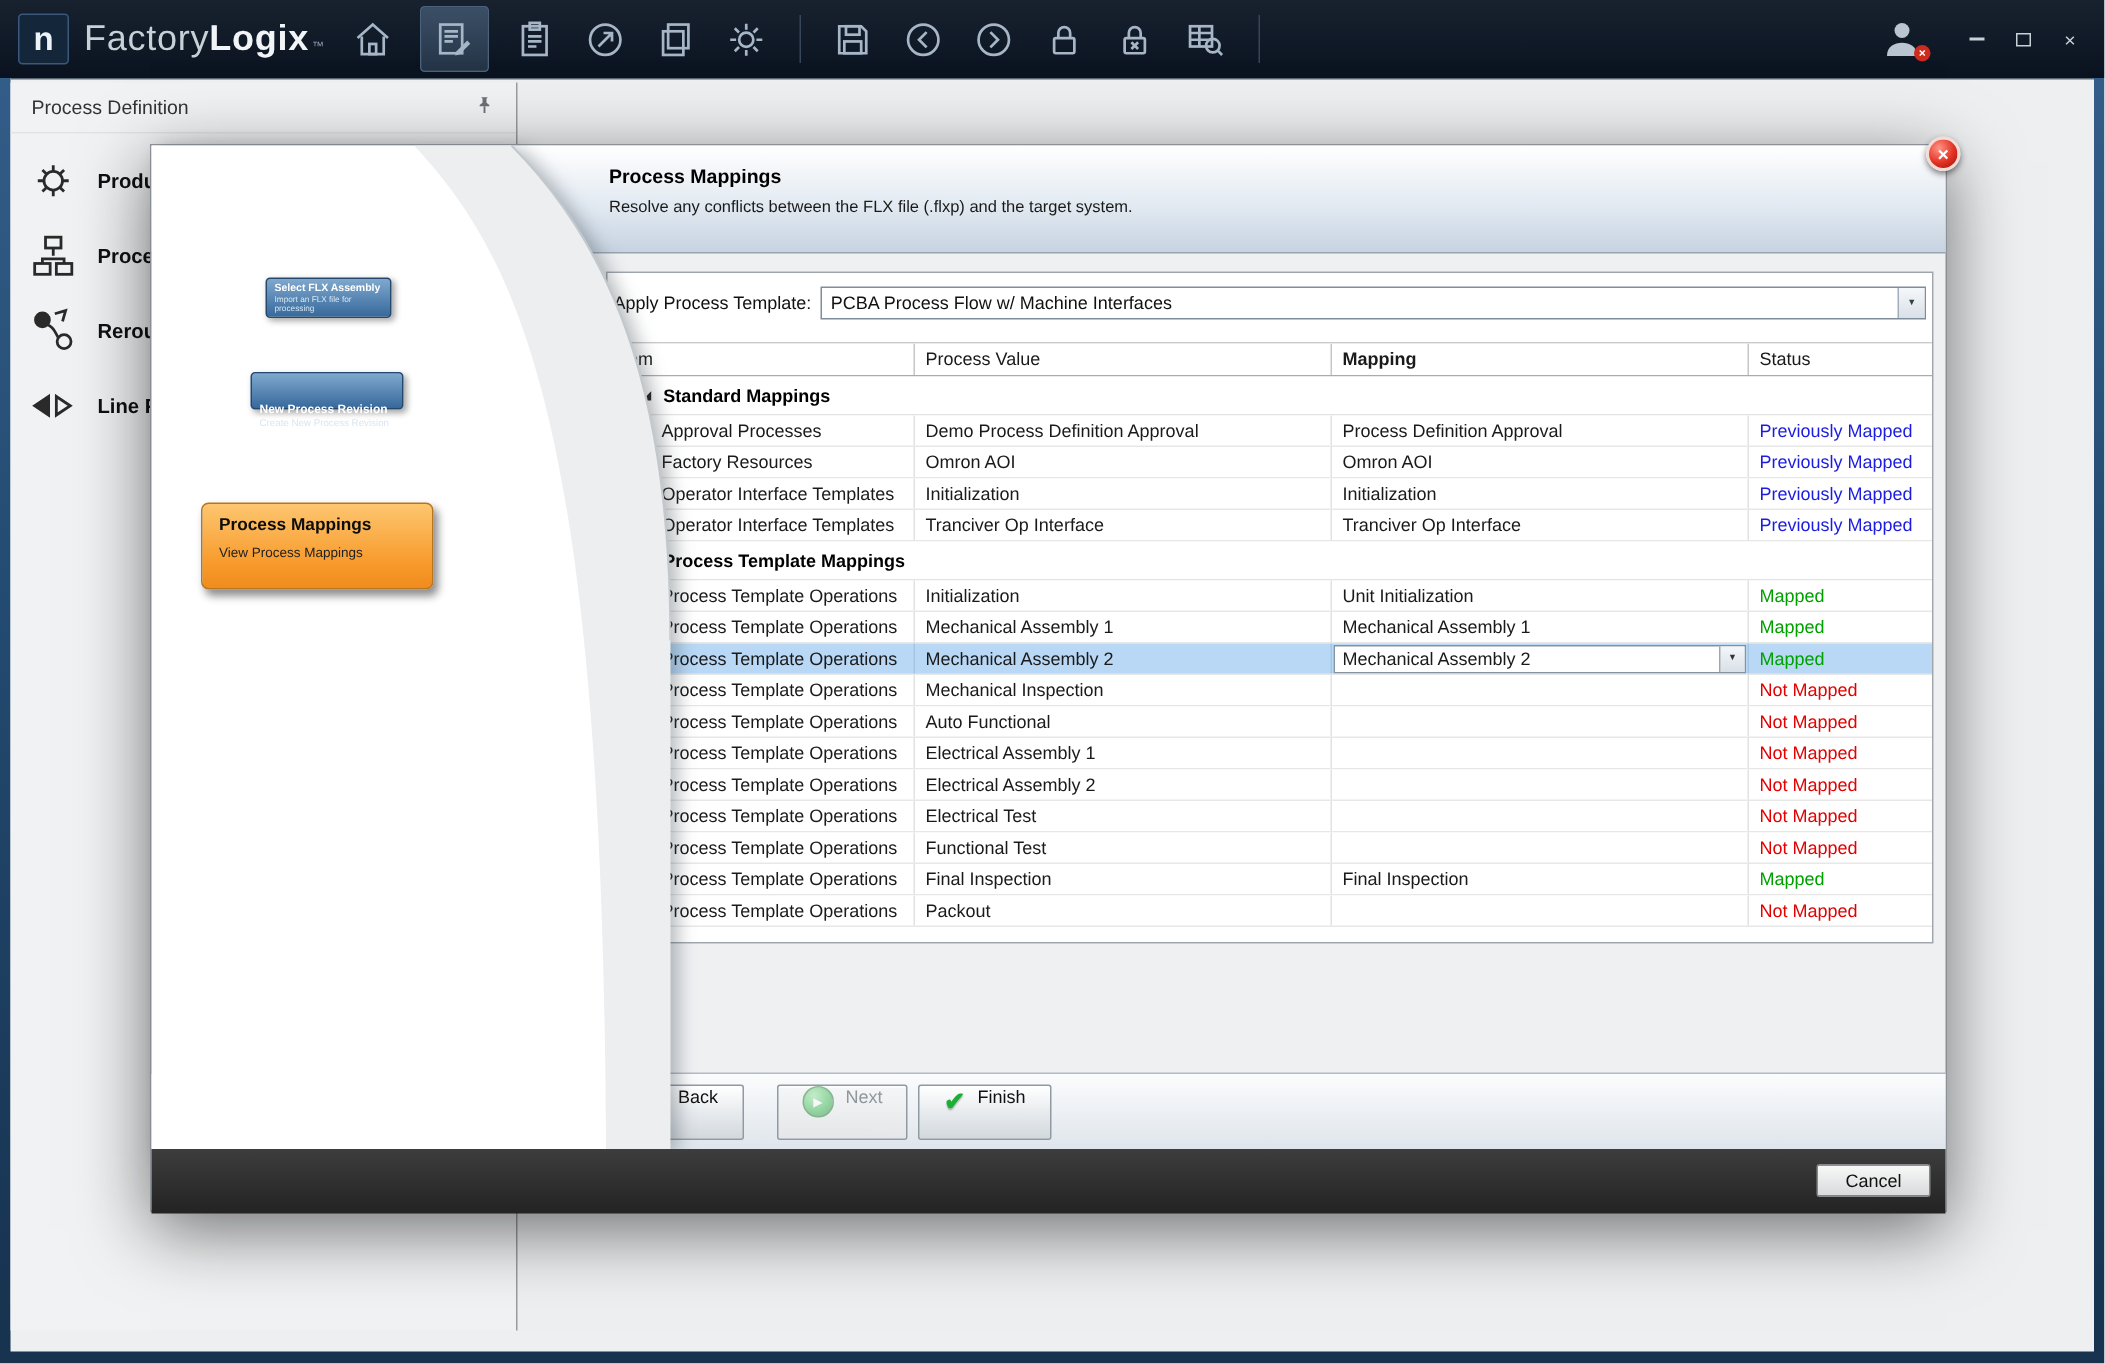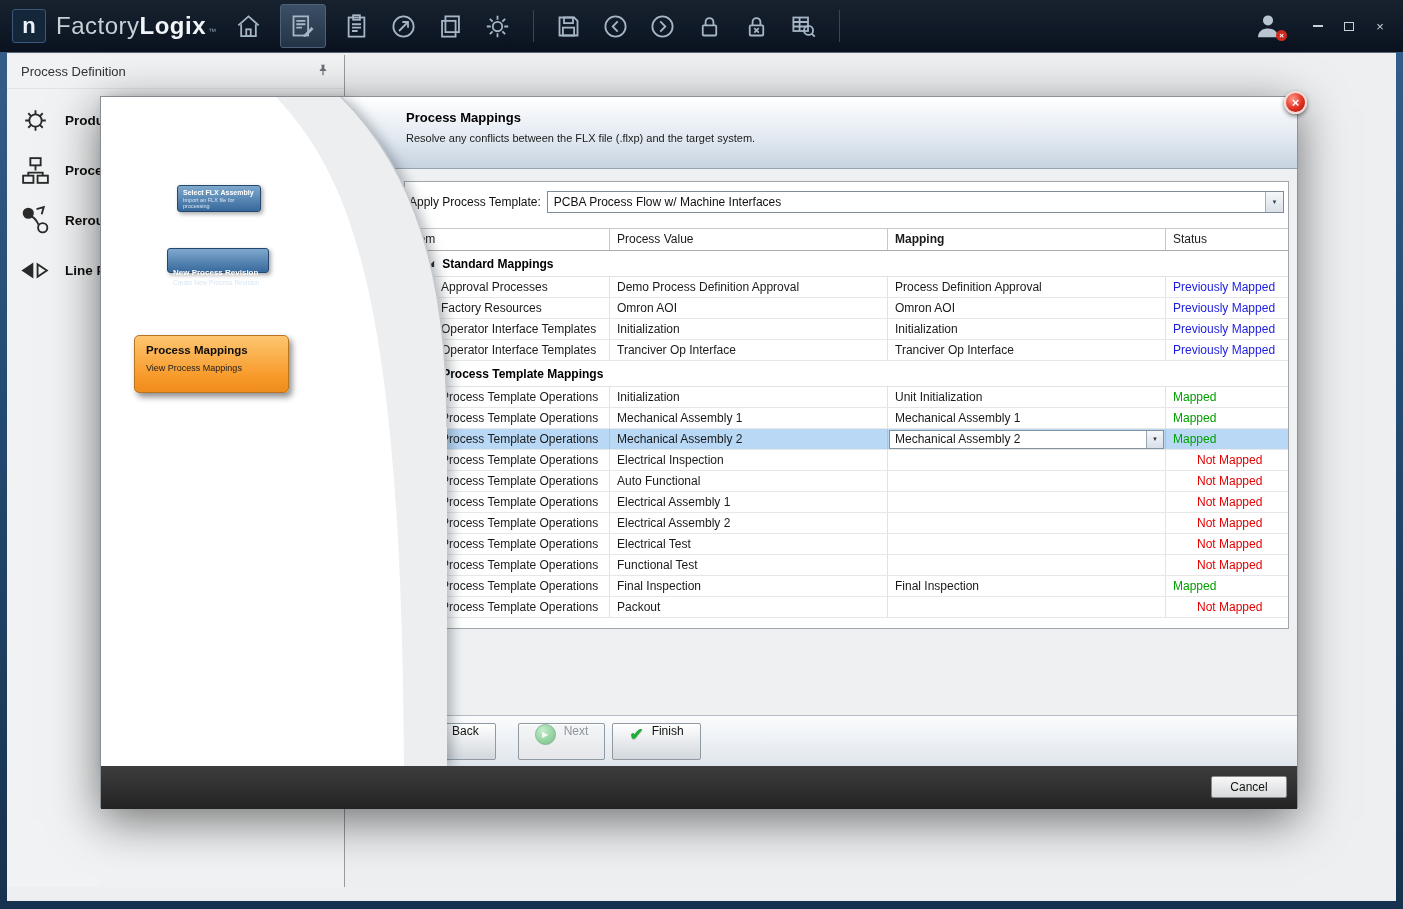--- a/index.html
+++ b/index.html
@@ -101,21 +101,21 @@
   .group-row .tri { font-size:8px; color:#222; }
   .group-row .glab { font-weight:bold; font-size:12px; color:#000; }
   .data-row { height:21px; border-bottom:1px solid #e7e7e7; background:#fff; }
   .data-row .cell { line-height:20px; padding-left:7px; border-right:1px solid #e2e2e2; white-space:nowrap; overflow:hidden; }
   .data-row .cell.c-item { padding-left:36px; }
   .data-row .cell.c-status { border-right:none; }
   .data-row.selected { background:#b8d8f6; }
   .data-row.selected .cell { border-right-color:#a4c6e4; }
   .st-previous  { color:#1c1ce0; }
   .st-mapped    { color:#00a000; }
-  .st-notmapped { color:#e30000;margin-left:24px; }
+  .st-notmapped { color:#e30000; }
   .cell.c-map.has-combo { padding:0 1px; display:flex; align-items:center; }
   .row-combo { flex:1; height:19px; background:#fff; border:1px solid #8593a0; display:flex; align-items:center;
                font-size:12px; padding-left:5px; }
   .row-combo .rc-btn { margin-left:auto; width:17px; align-self:stretch; display:flex; align-items:center;
                        justify-content:center; font-size:6px; color:#333; padding-left:0;
                        background:linear-gradient(#f4f7fa,#d9e0e8); border-left:1px solid #9aa6b2; }
 
   
   .btn-bar { position:absolute; left:0; top:618px; right:0; height:51px;
              background:linear-gradient(#fbfcfd,#dfe5ec); border-top:1px solid #b2bac3;
@@ -399,21 +399,21 @@
               <div class="cell c-map has-combo">
                 <div class="row-combo">
                   <span>Mechanical Assembly 2</span>
                   <span class="rc-btn">▼</span>
                 </div>
               </div>
               <div class="cell c-status st-mapped">Mapped</div>
             </div>
             <div class="trow data-row">
               <div class="cell c-item">Process Template Operations</div>
-              <div class="cell c-val">Electrical Inspection</div>
+              <div class="cell c-val">Mechanical Inspection</div>
               <div class="cell c-map"></div>
               <div class="cell c-status st-notmapped">Not Mapped</div>
             </div>
             <div class="trow data-row">
               <div class="cell c-item">Process Template Operations</div>
               <div class="cell c-val">Auto Functional</div>
               <div class="cell c-map"></div>
               <div class="cell c-status st-notmapped">Not Mapped</div>
             </div>
             <div class="trow data-row">

